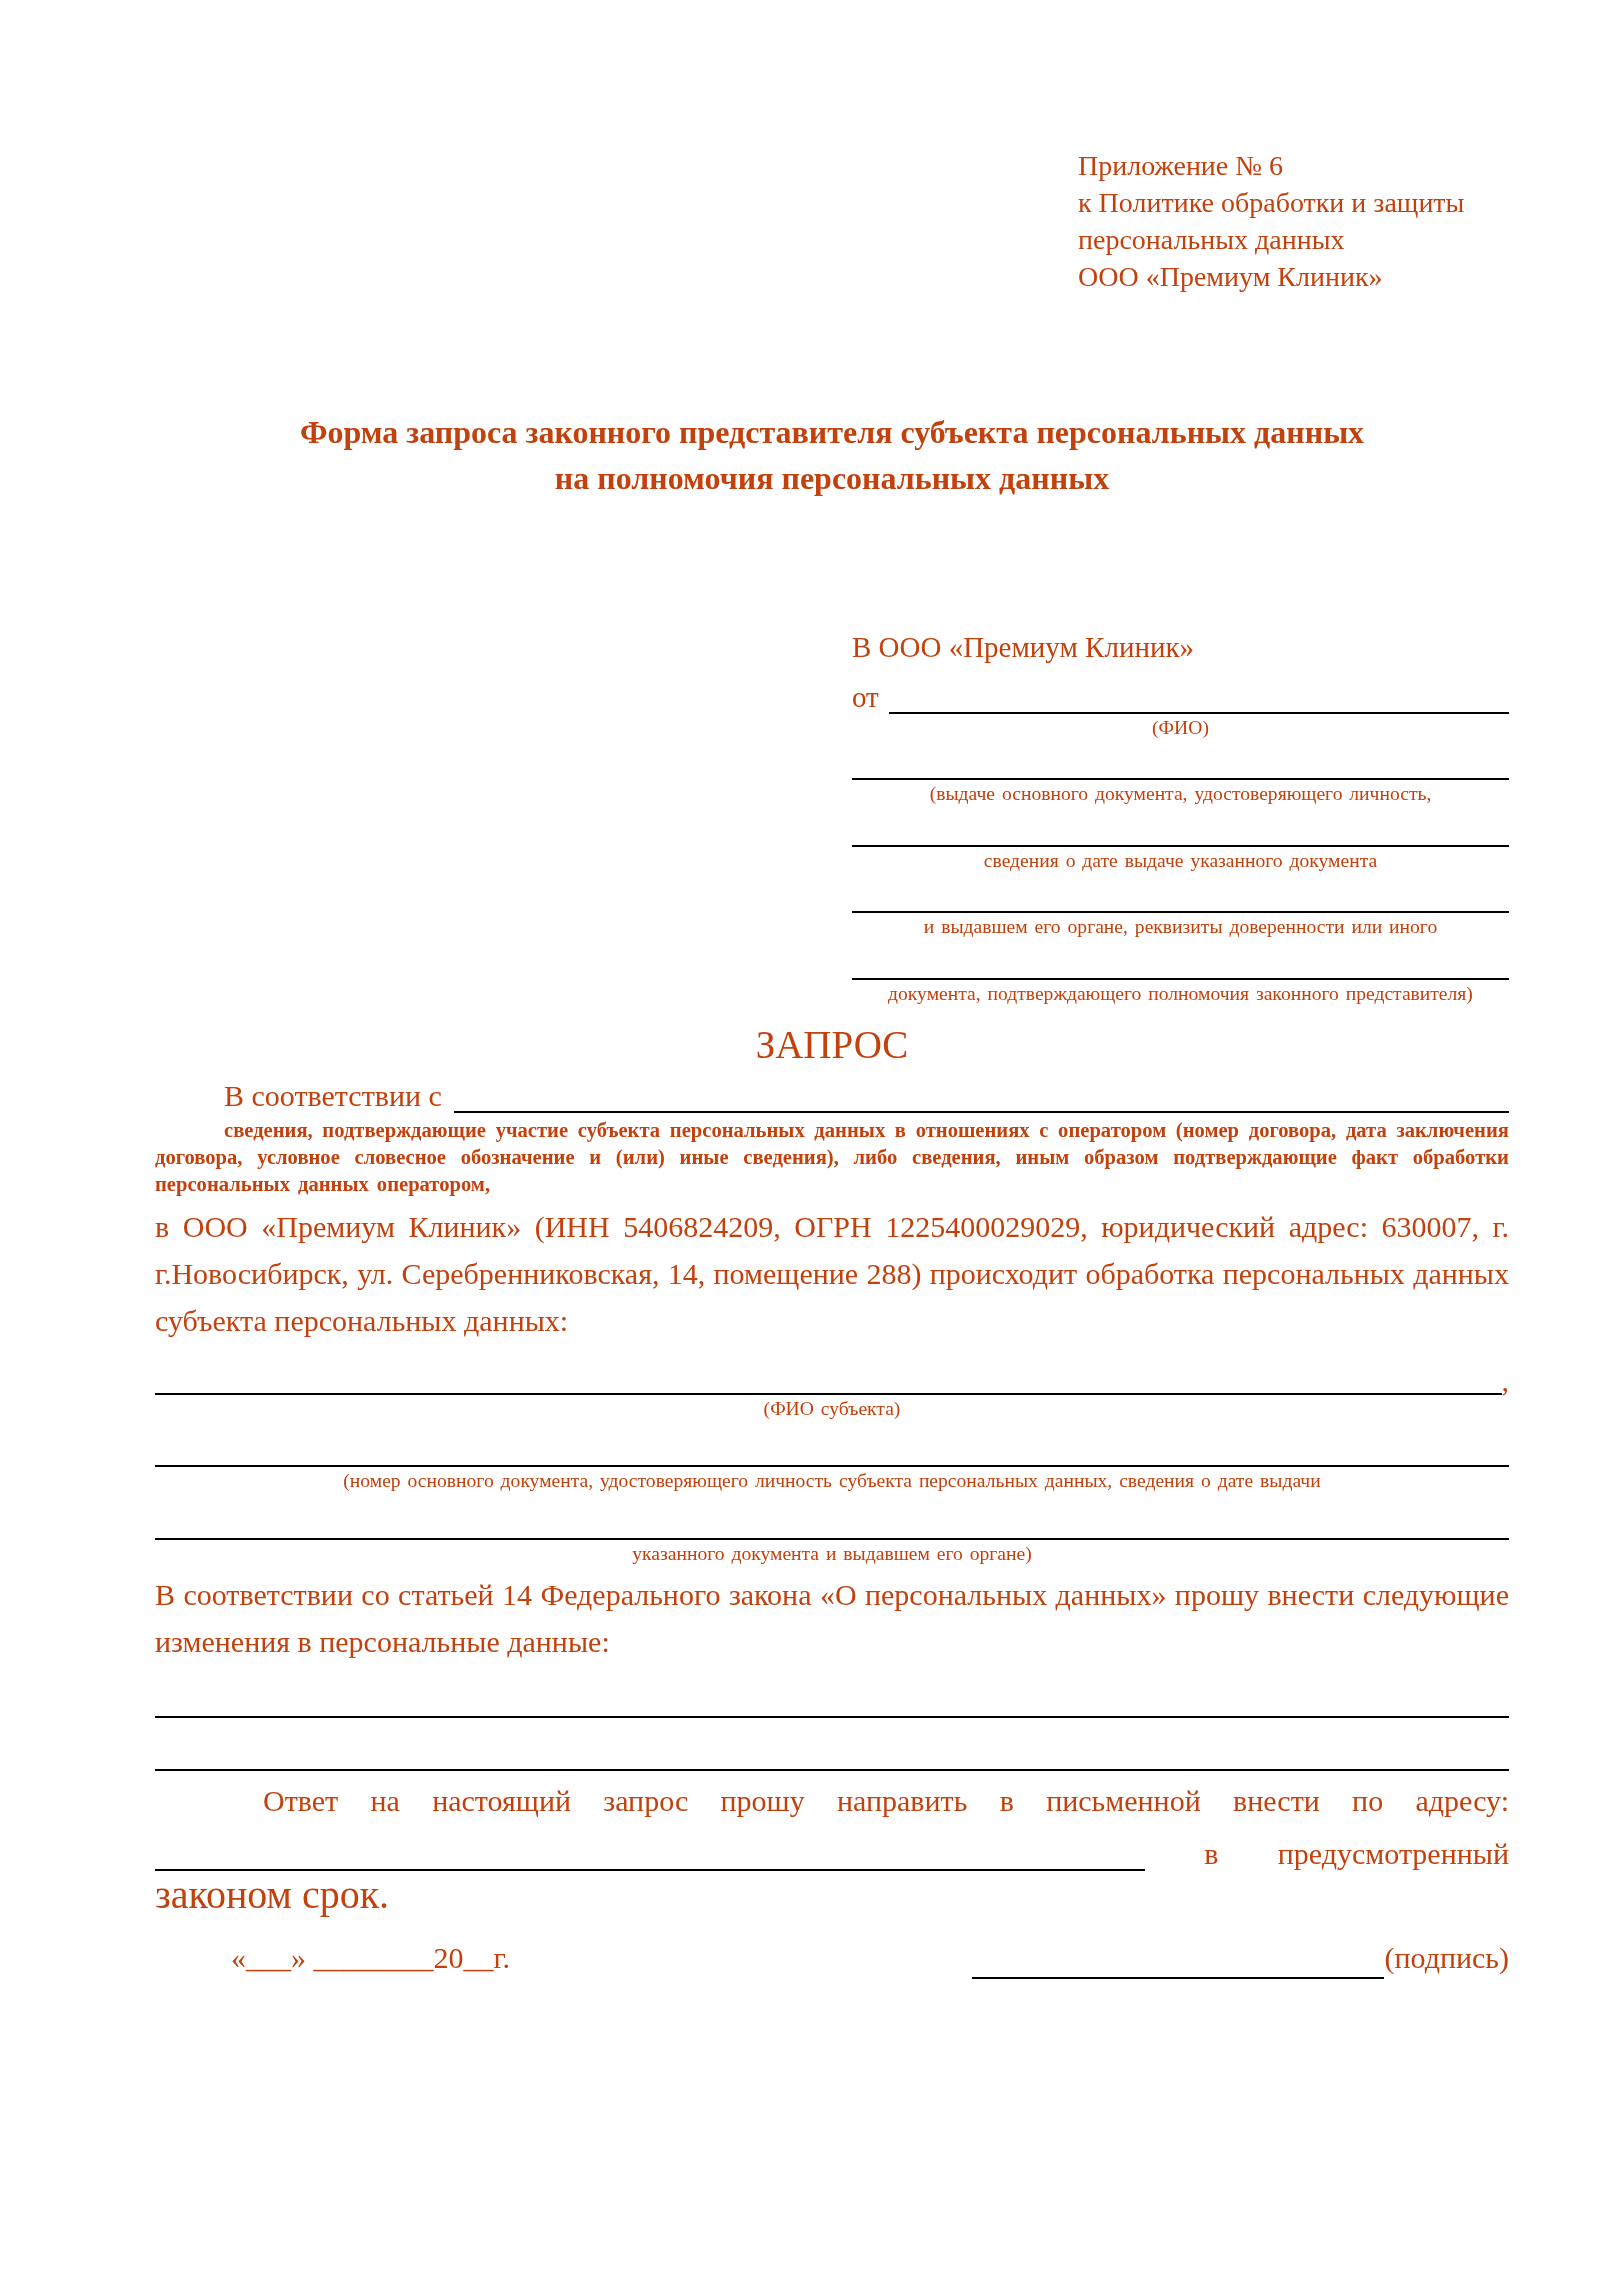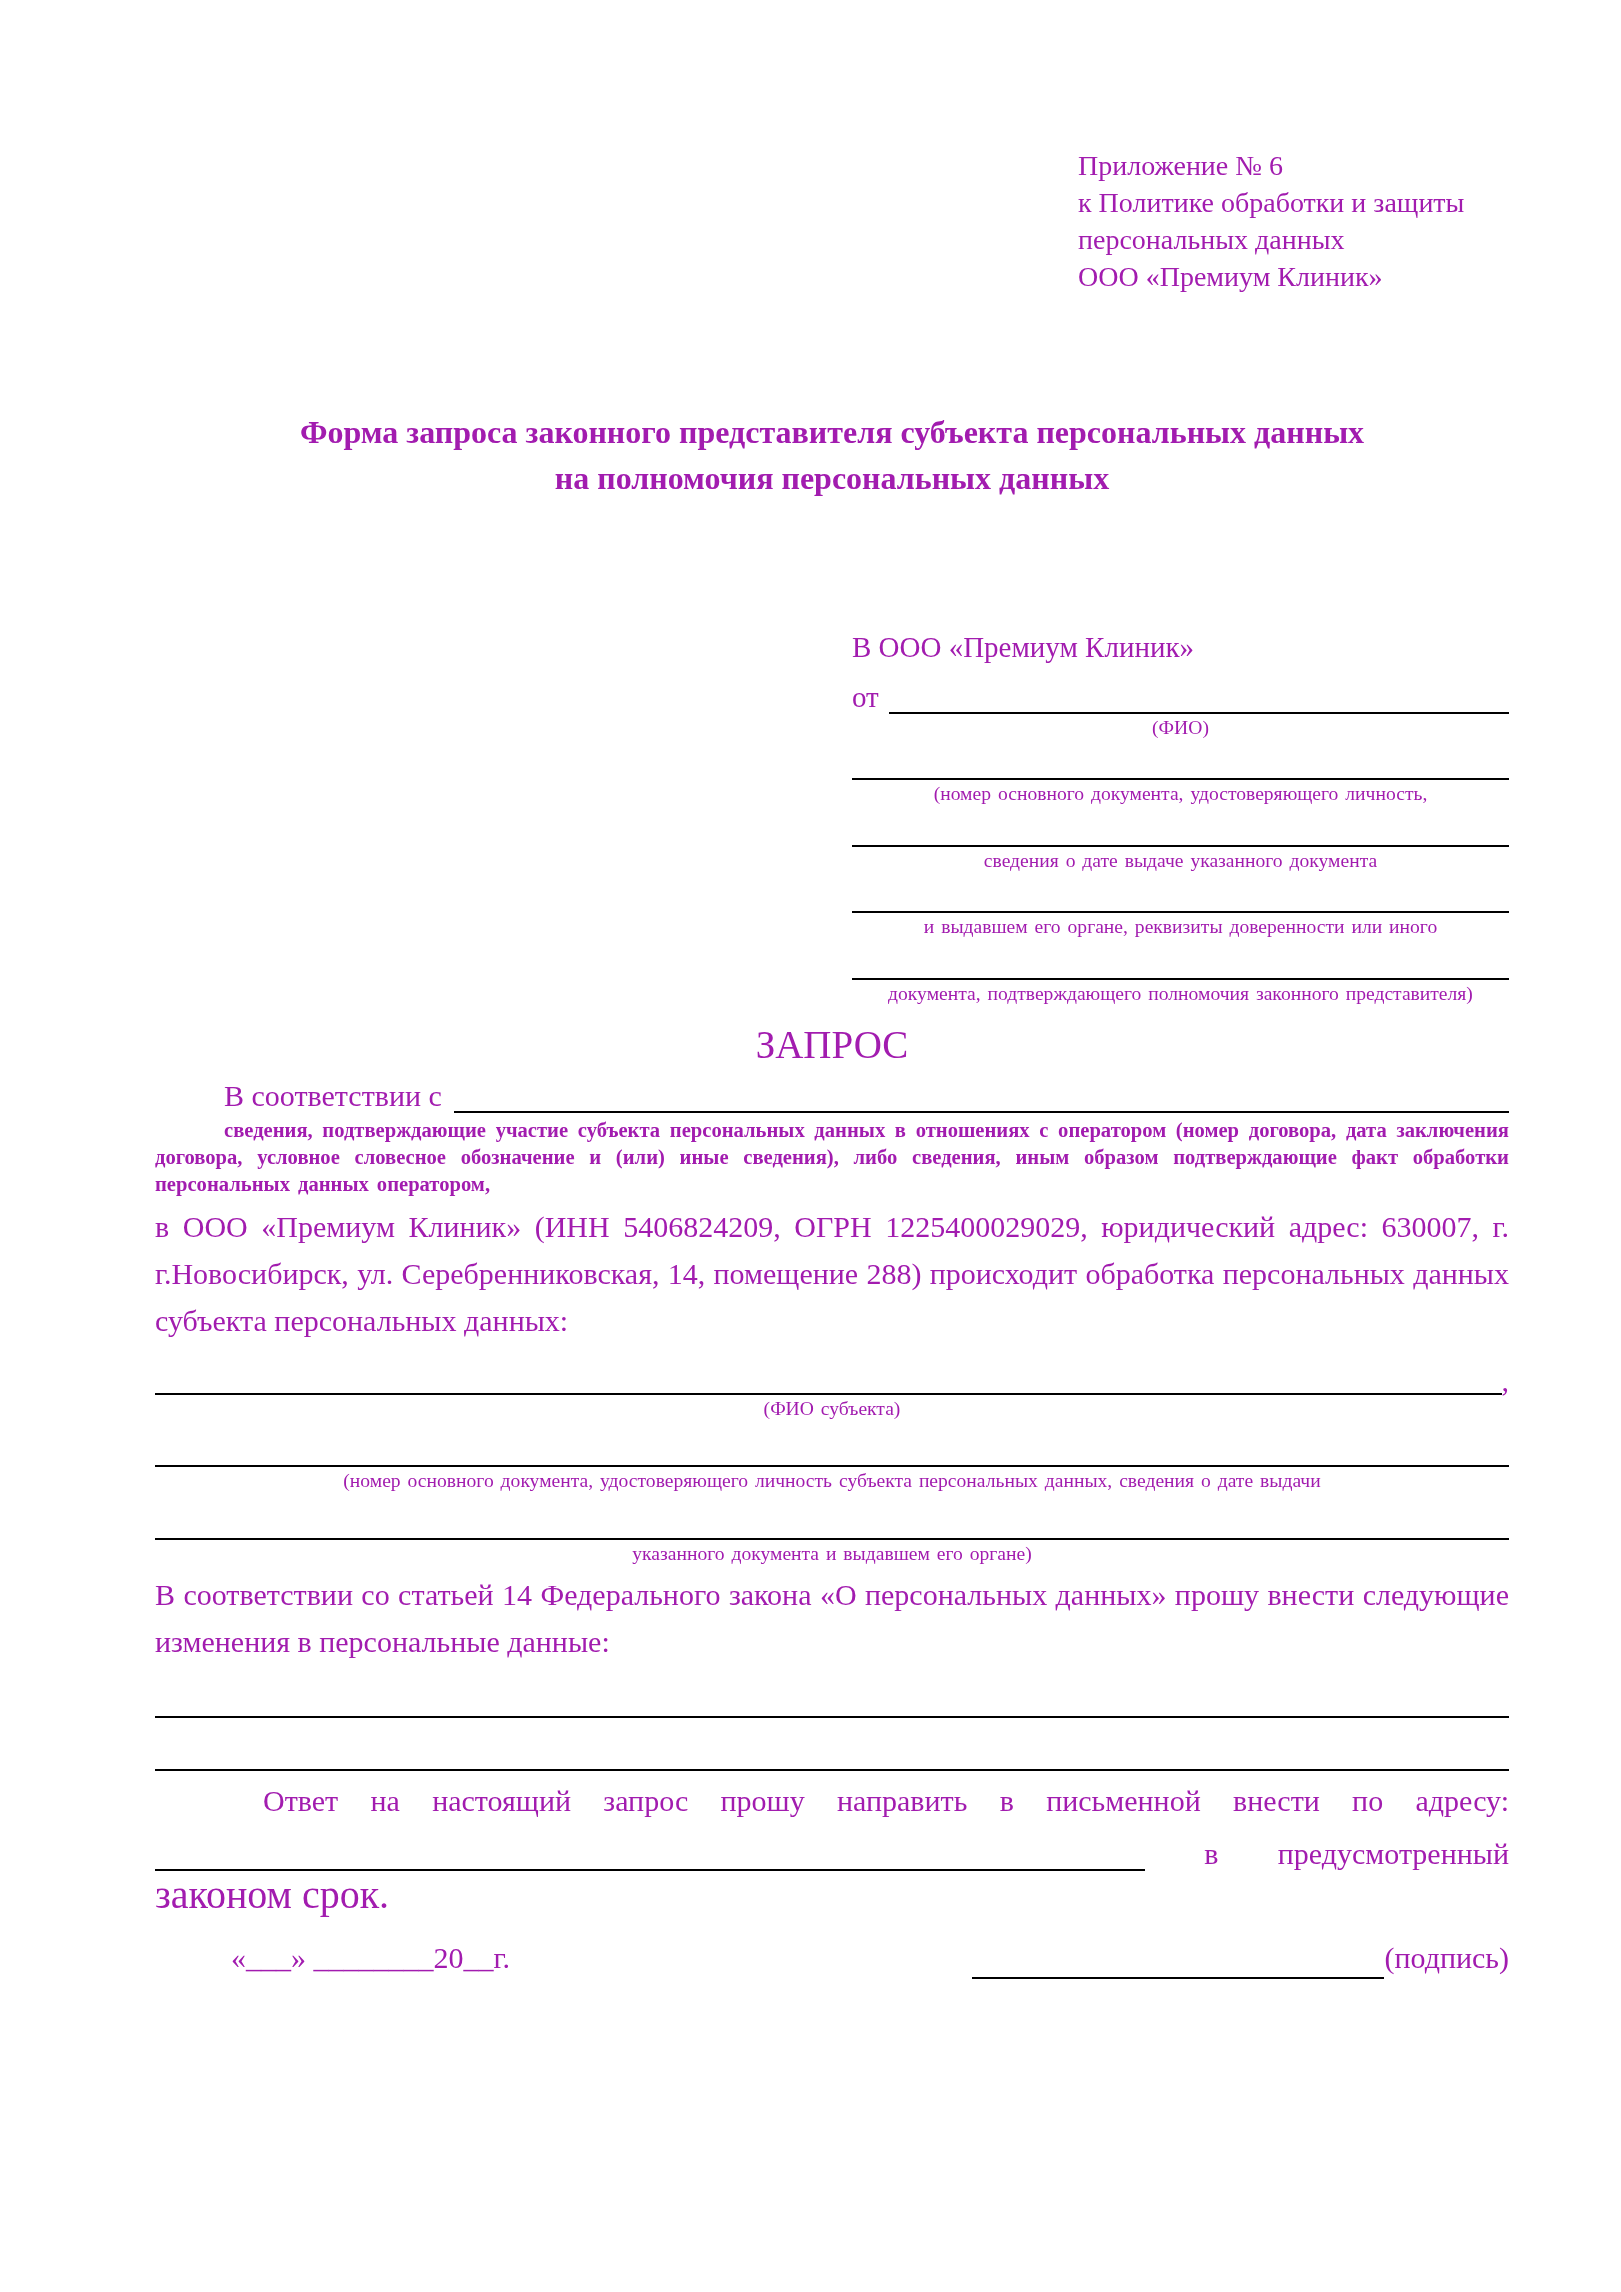--- a/index.html
+++ b/index.html
@@ -1,17 +1,17 @@
 <!DOCTYPE html>
 <html><head>
 <meta charset="utf-8">
 <style>
   html,body{margin:0;padding:0;background:#888;}
   .page{
-    width:1621px;height:2293px;background:#ffffff;color:#a21caf;
+    width:1621px;height:2293px;background:#ffffff;color:#c2410c;
     font-family:"Liberation Serif","DejaVu Serif",serif;
     position:relative;box-sizing:border-box;
     padding:147px 112px 0 155px;margin:0 auto;overflow:hidden;
   }
   
   .header-note{margin-left:923px;font-size:28px;line-height:37px;}
   
   .doc-title{margin-top:114px;text-align:center;font-weight:bold;font-size:32px;line-height:46px;}
   
   .addressee{margin-left:697px;margin-top:125px;font-size:29px;}
@@ -65,21 +65,21 @@
 
   <div class="addressee">
     <div class="addr-to">В ООО «Премиум Клиник»</div>
     <div class="addr-from">
       <span>от</span>
       <span class="fill"></span>
     </div>
     <div class="cap">(ФИО)</div>
 
     <div class="uline"></div>
-    <div class="cap">(номер основного документа, удостоверяющего личность,</div>
+    <div class="cap">(выдаче основного документа, удостоверяющего личность,</div>
 
     <div class="uline"></div>
     <div class="cap">сведения о дате выдаче указанного документа</div>
 
     <div class="uline"></div>
     <div class="cap">и выдавшем его органе, реквизиты доверенности или иного</div>
 
     <div class="uline"></div>
     <div class="cap">документа, подтверждающего полномочия законного представителя)</div>
   </div>

